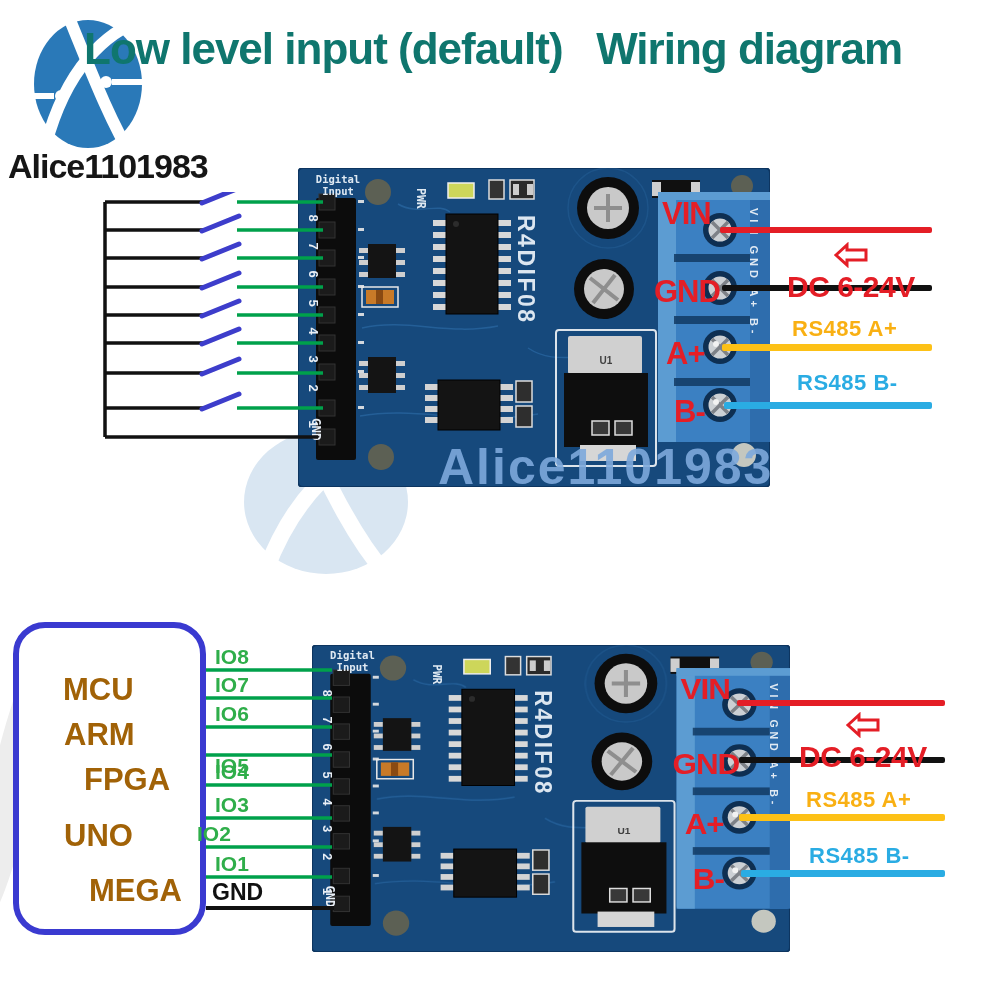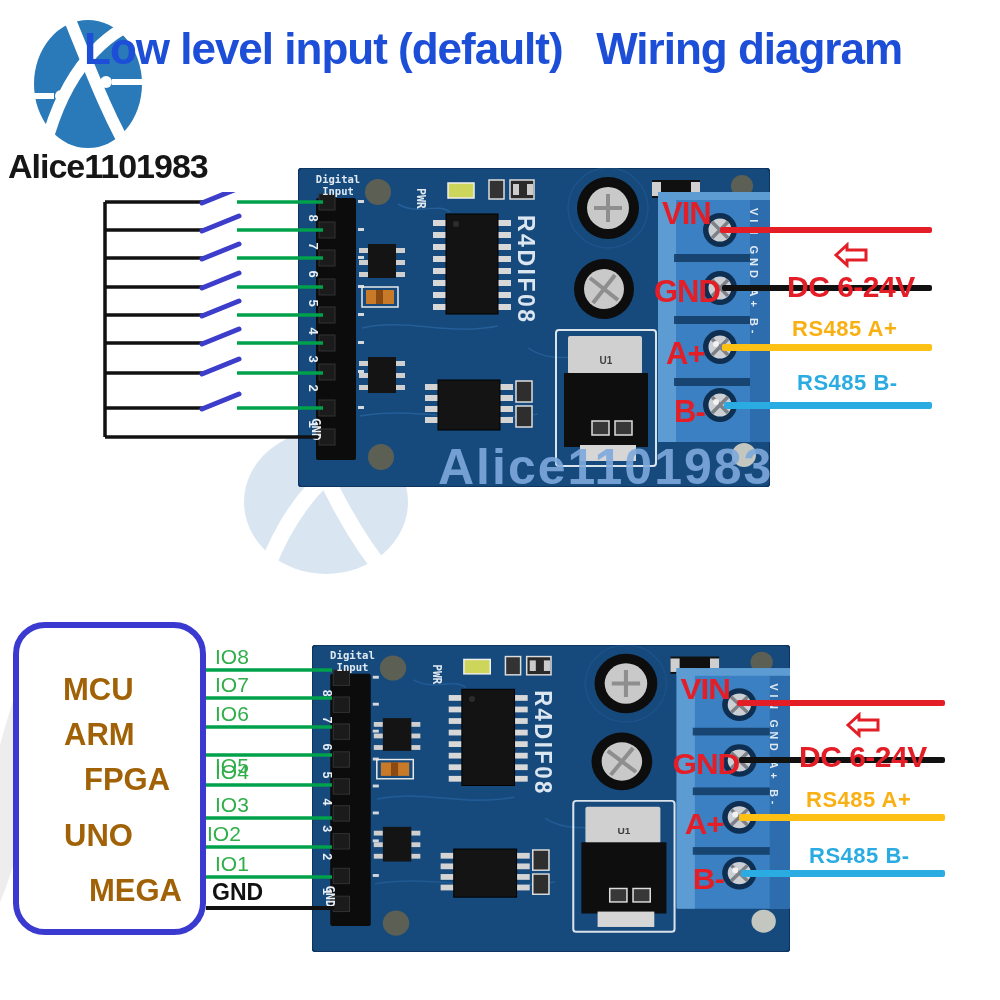--- a/index.html
+++ b/index.html
@@ -1,31 +1,31 @@
 <!DOCTYPE html>
 <html><head>
 <meta charset="utf-8">
 <style>
   html,body{margin:0;padding:0;background:#fff;}
   #canvas{position:relative;width:1000px;height:1000px;background:#ffffff;overflow:hidden;
           font-family:"Liberation Sans", sans-serif;}
   .abs{position:absolute;}
-  .title{left:84px;top:24px;font-size:44px;font-weight:bold;color:#1d4ed8;
+  .title{left:84px;top:24px;font-size:44px;font-weight:bold;color:#0f766e;
          letter-spacing:-1px;white-space:pre;z-index:40;}
   .brand{left:8px;top:147px;font-size:34px;font-weight:bold;color:#161616;
          letter-spacing:-1px;z-index:41;}
   .wire{position:absolute;z-index:22;border-radius:2px;}
   .lab{position:absolute;z-index:26;font-weight:bold;white-space:pre;line-height:1;}
   .rs{font-size:22px;letter-spacing:0.5px;}
   .dcwrap{display:flex;align-items:center;gap:4px;flex-direction:column;}
   .dctext{font-size:30px;font-weight:bold;color:#e41e26;letter-spacing:-0.5px;line-height:1;}
   .mcu-box{left:13px;top:622px;width:181px;height:301px;background:#fff;border:6px solid #3a3ad0;
            border-radius:32px;z-index:5;}
   .mcu-item{position:absolute;font-size:31px;font-weight:bold;color:#a16207;z-index:6;line-height:1;}
-  .io-lab{position:absolute;font-size:21px;font-weight:normal;color:#2fae4a;z-index:26;line-height:1;}
+  .io-lab{position:absolute;font-size:21px;font-weight:bold;color:#2fae4a;z-index:26;line-height:1;}
   .io-gnd{position:absolute;font-size:23px;font-weight:bold;color:#111;z-index:26;line-height:1;}
   .wm{left:438px;top:438px;font-size:50px;font-weight:bold;color:rgba(125,168,220,0.9);
       letter-spacing:2px;z-index:30;}
   .board{position:absolute;z-index:10;}
   svg text{font-family:"Liberation Sans", sans-serif;}
   svg text.silk{font-family:"DejaVu Sans Mono", monospace;}
   .sliver{left:-10px;top:650px;width:42px;height:280px;background:#ededed;border-radius:50%;
           transform:rotate(12deg);z-index:0;}
 </style>
 </head>
@@ -320,21 +320,21 @@
       <line x1="0" y1="217" x2="126" y2="217"></line>
     </g>
     <line x1="0" y1="248" x2="128" y2="248" stroke="#111111" stroke-width="4"></line>
   </svg>
   <div class="io-lab" style="left:215px;top:646px;">IO8</div>
   <div class="io-lab" style="left:215px;top:674px;">IO7</div>
   <div class="io-lab" style="left:215px;top:703px;">IO6</div>
   <div class="io-lab" style="left:215px;top:755px;">IO5</div>
   <div class="io-lab" style="left:215px;top:761px;">IO4</div>
   <div class="io-lab" style="left:215px;top:794px;">IO3</div>
-  <div class="io-lab" style="left:207px;top:823px;text-align:right;">IO2</div>
+  <div class="io-lab" style="left:197px;top:823px;text-align:right;">IO2</div>
   <div class="io-lab" style="left:215px;top:853px;">IO1</div>
   <div class="io-gnd" style="left:212px;top:881px;">GND</div>
 
   <svg class="board" style="left:312px;top:645px;" width="478" height="307" viewBox="0 0 472 319" preserveAspectRatio="none">
     <rect x="0" y="0" width="472" height="319" rx="5" fill="#16497c" stroke="#0d3560" stroke-width="2"></rect>
     <g stroke="#2b69a4" stroke-width="1.5" fill="none" opacity="0.7">
       <path d="M 62,248 C 120,238 170,258 240,246"></path>
       <path d="M 64,160 C 110,150 150,168 200,158"></path>
       <path d="M 100,36 C 120,48 140,34 152,44"></path>
       <path d="M 230,180 C 260,200 290,180 310,196"></path>

